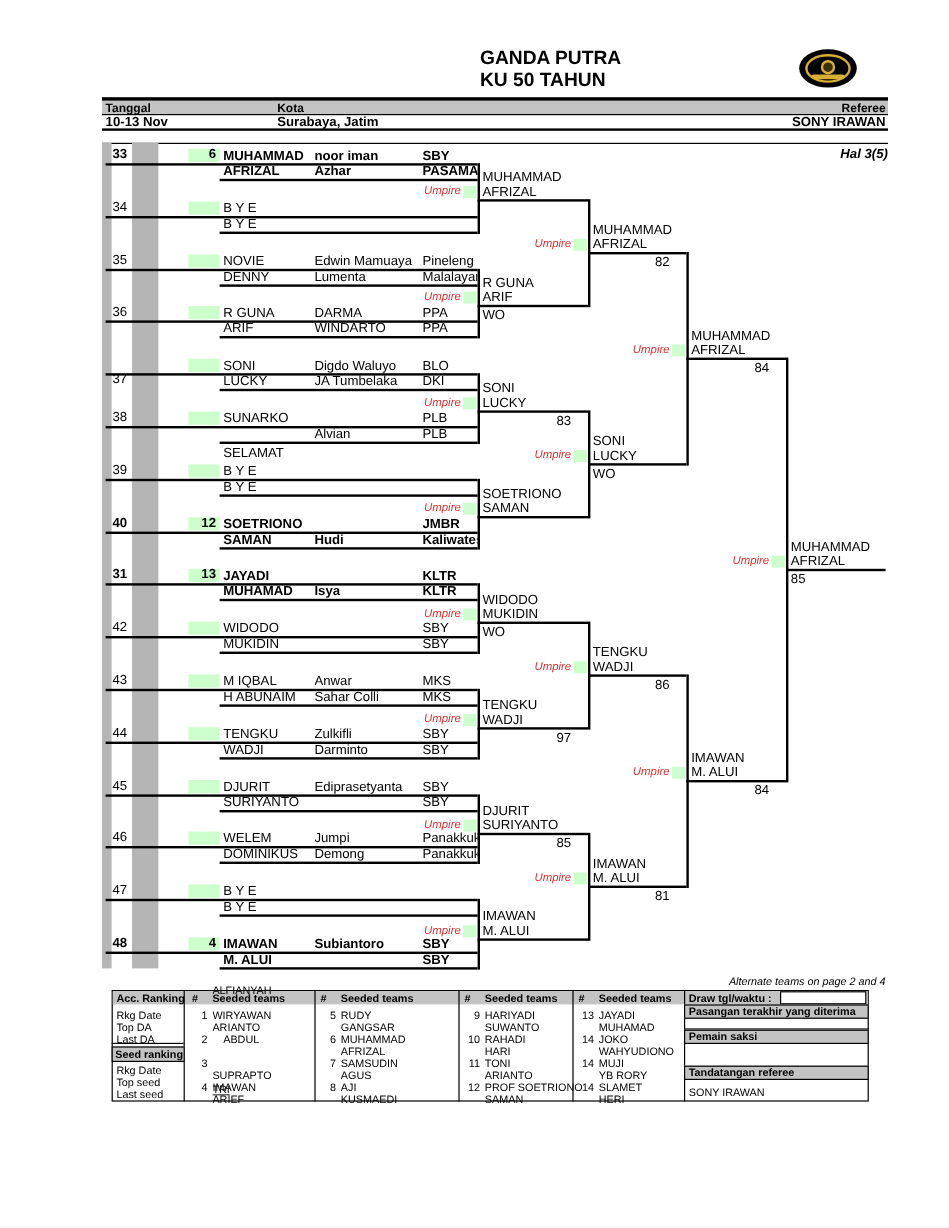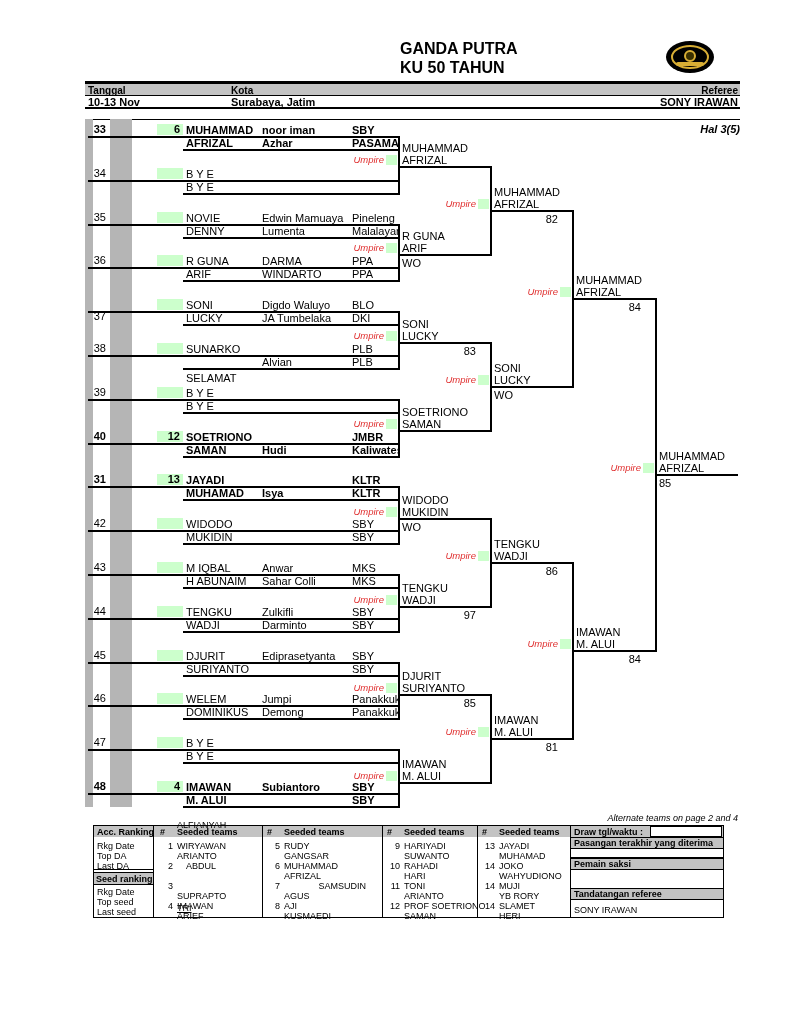--- a/index.html
+++ b/index.html
@@ -395,21 +395,21 @@
       <div class="abs t9 clip" style="left: 177px; top: 911px; width: 82px; position: absolute;">ARIEF</div>
       <div class="abs t9 b" style="left: 267px; top: 827px; position: absolute;">#</div>
       <div class="abs t9 b" style="left: 284px; top: 827px; position: absolute;">Seeded teams</div>
       <div class="abs t9 right" style="left: 264px; top: 841px; width: 16px; position: absolute;">5</div>
       <div class="abs t9 clip" style="left: 284px; top: 841px; width: 82px; position: absolute;">RUDY</div>
       <div class="abs t9 clip" style="left: 284px; top: 851px; width: 82px; position: absolute;">GANGSAR</div>
       <div class="abs t9 right" style="left: 264px; top: 861px; width: 16px; position: absolute;">6</div>
       <div class="abs t9 clip" style="left: 284px; top: 861px; width: 82px; position: absolute;">MUHAMMAD</div>
       <div class="abs t9 clip" style="left: 284px; top: 871px; width: 82px; position: absolute;">AFRIZAL</div>
       <div class="abs t9 right" style="left: 264px; top: 881px; width: 16px; position: absolute;">7</div>
-      <div class="abs t9 clip" style="left: 284px; top: 881px; width: 82px; position: absolute; text-align: right;">SAMSUDIN</div>
+      <div class="abs t9 clip" style="left: 284px; top: 881px; width: 82px; position: absolute;">SAMSUDIN</div>
       <div class="abs t9 clip" style="left: 284px; top: 891px; width: 82px; position: absolute;">AGUS</div>
       <div class="abs t9 right" style="left: 264px; top: 901px; width: 16px; position: absolute;">8</div>
       <div class="abs t9 clip" style="left: 284px; top: 901px; width: 82px; position: absolute;">AJI</div>
       <div class="abs t9 clip" style="left: 284px; top: 911px; width: 82px; position: absolute;">KUSMAEDI</div>
       <div class="abs t9 b" style="left: 387px; top: 827px; position: absolute;">#</div>
       <div class="abs t9 b" style="left: 404px; top: 827px; position: absolute;">Seeded teams</div>
       <div class="abs t9 right" style="left: 384px; top: 841px; width: 16px; position: absolute;">9</div>
       <div class="abs t9 clip" style="left: 404px; top: 841px; width: 82px; position: absolute;">HARIYADI</div>
       <div class="abs t9 clip" style="left: 404px; top: 851px; width: 82px; position: absolute;">SUWANTO</div>
       <div class="abs t9 right" style="left: 384px; top: 861px; width: 16px; position: absolute;">10</div>

